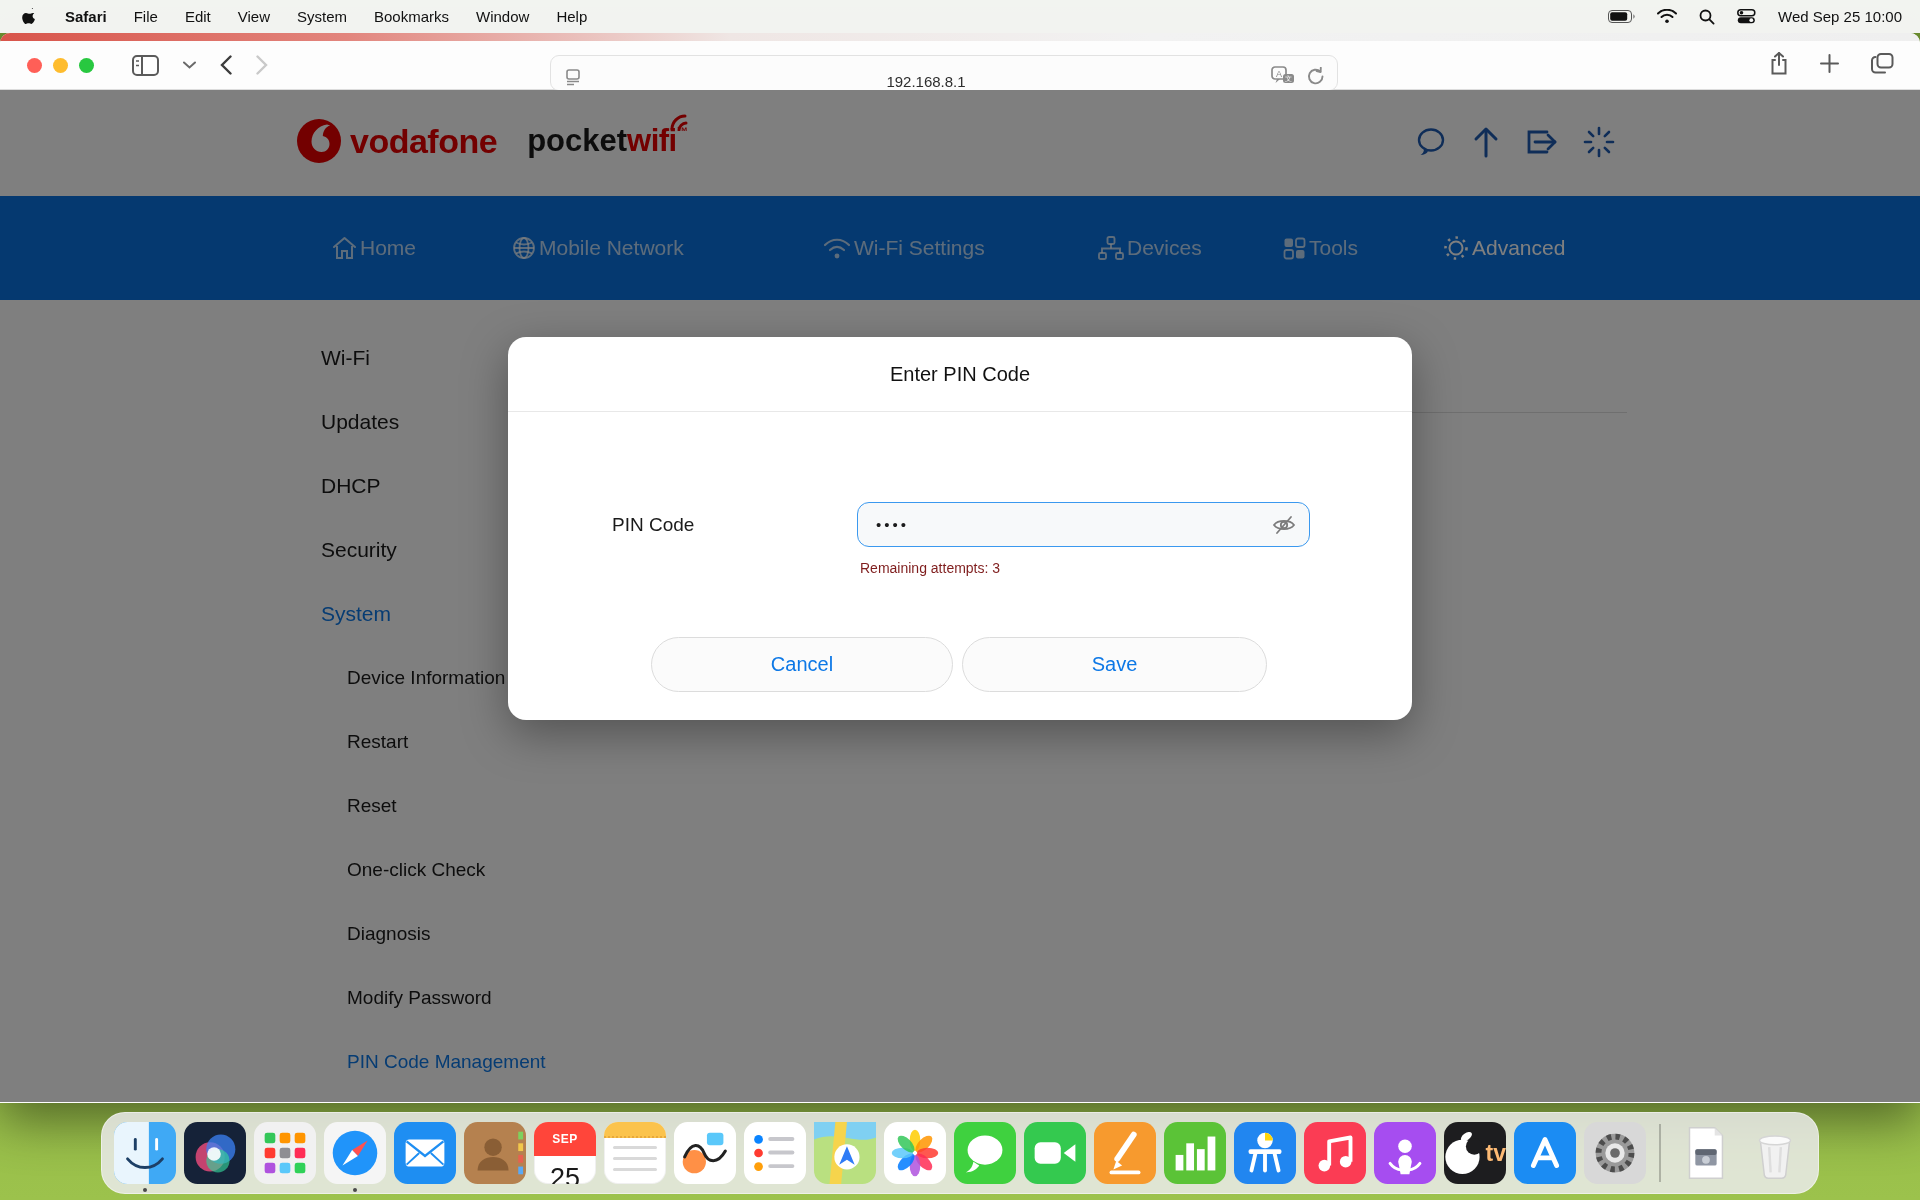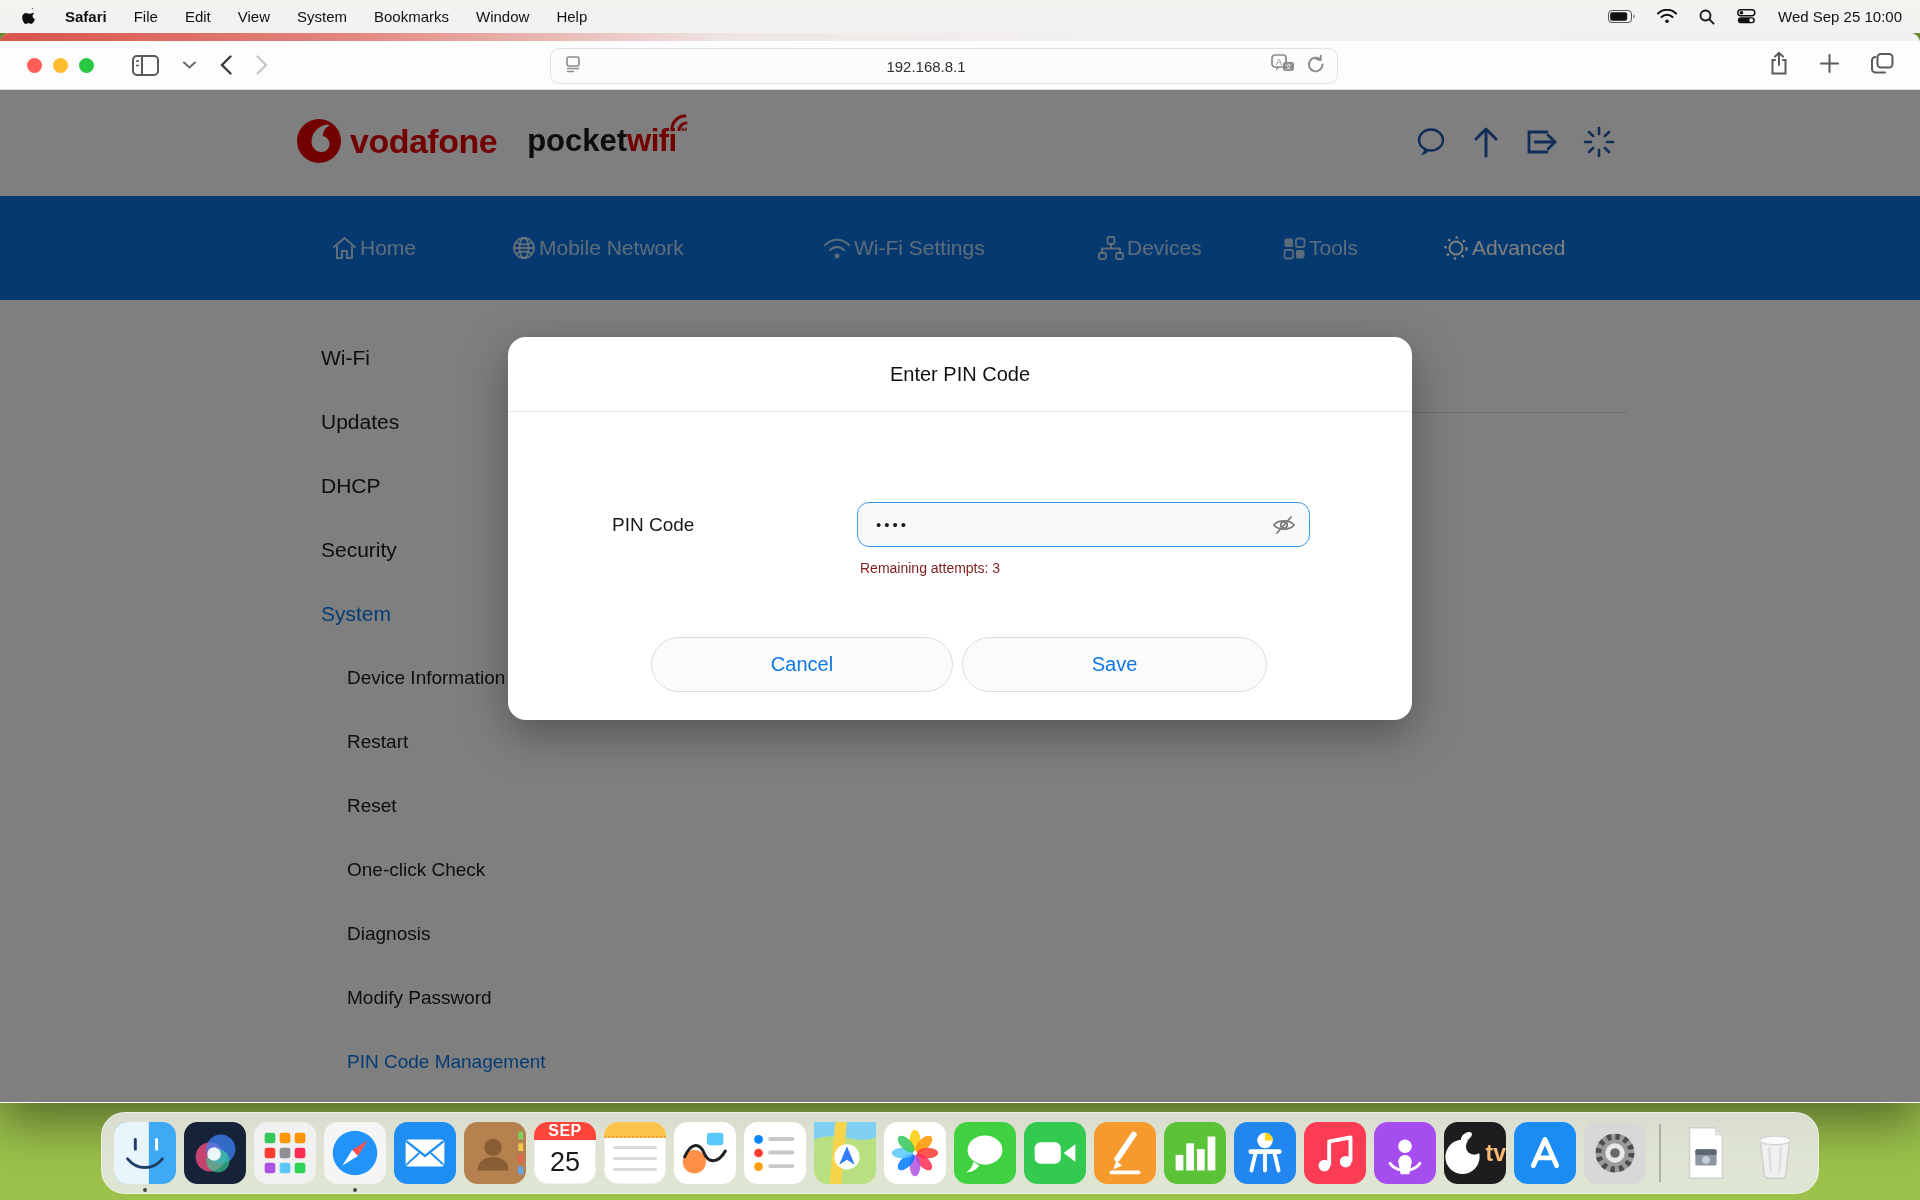--- a/index.html
+++ b/index.html
@@ -23,22 +23,22 @@
   
   .window{position:absolute;top:33px;left:0;right:0;height:1070px;border-radius:10px 10px 0 0;
     overflow:hidden;background:#fff;box-shadow:0 18px 50px rgba(0,0,0,.45);z-index:10;}
   .accent-strip{height:8px;background:linear-gradient(90deg,#d8544a 0%,#e2857d 18%,#efe6e4 38%,#f2f2f2 60%,#efefef 100%);}
   .toolbar{height:49px;background:#fdfdfd;border-bottom:1px solid #dcdcdc;display:flex;align-items:center;position:relative;}
   .traffic{display:flex;gap:11px;padding-left:27px;}
   .tl{width:15px;height:15px;border-radius:50%;}
   .tl-close{background:#ff5f57;} .tl-min{background:#febc2e;} .tl-max{background:#28c840;}
   .nav-ctl{display:flex;align-items:center;gap:24px;margin-left:38px;color:#5a5a5a;}
   .nav-ctl svg{display:block;}
-  .urlbar{position:absolute;left:550px;top:7px;width:788px;height:36px;background:#fcfcfc;
-    border:1px solid #e2e2e2;border-radius:9px;display:flex;align-items:center;}
+  .urlbar{position:absolute;left:550px;top:14px;width:788px;height:36px;background:#fcfcfc;
+    border:1px solid #e2e2e2;border-radius:9px;display:flex;align-items:flex-end;}
   .url-lead{margin-left:14px;color:#8a8a8a;}
   .url-text{flex:1;text-align:center;font-size:15px;color:#2e2e2e;}
   .url-trail{display:flex;align-items:center;gap:12px;margin-right:12px;color:#8a8a8a;}
   .tb-right{position:absolute;right:26px;top:0;height:49px;display:flex;align-items:center;gap:32px;color:#5a5a5a;}
 
   
   .viewport{position:relative;height:1012px;background:#fff;overflow:hidden;}
 
   .site-header{position:absolute;top:0;left:0;right:0;height:106px;background:#fff;}
   .brand{position:absolute;left:296px;top:28px;display:flex;align-items:center;}
@@ -85,21 +85,21 @@
   
   .dock{position:absolute;bottom:6px;left:50%;transform:translateX(-50%);z-index:50;
     display:flex;align-items:center;gap:8px;padding:9px 12px;
     background:rgba(235,235,235,.85);border:1px solid rgba(255,255,255,.45);border-radius:24px;}
   .dicon{width:62px;height:62px;position:relative;flex:0 0 auto;}
   .dicon svg{display:block;width:62px;height:62px;}
   .dock-dot{position:absolute;left:50%;bottom:-8px;transform:translateX(-50%);width:4px;height:4px;border-radius:50%;background:#4a4a4a;}
   .dock-sep{width:2px;height:58px;background:rgba(0,0,0,.22);margin:0 5px;flex:0 0 auto;}
   
   .cal{width:62px;height:62px;border-radius:14px;background:#fff;overflow:hidden;box-shadow:inset 0 0 0 1px rgba(0,0,0,.06);}
-  .cal-top{height:18px;background:#ff453a;color:#fff;font-size:16px;font-weight:700;display:flex;align-items:center;justify-content:center;letter-spacing:.5px;}
+  .cal-top{height:34px;background:#ff453a;color:#fff;font-size:12px;font-weight:700;display:flex;align-items:center;justify-content:center;letter-spacing:.5px;}
   .cal-day{height:44px;display:flex;align-items:center;justify-content:center;font-size:27px;color:#1a1a1a;font-weight:300;}
   .notes{width:62px;height:62px;border-radius:14px;background:#fff;overflow:hidden;box-shadow:inset 0 0 0 1px rgba(0,0,0,.06);}
   .notes-top{height:16px;background:#fbc34c;border-bottom:2px dotted #e8a93a;}
   .notes-lines{padding:8px 9px;display:flex;flex-direction:column;gap:8px;}
   .notes-lines div{height:3px;background:#d9d9d9;border-radius:2px;}
   .tvbox{width:62px;height:62px;border-radius:14px;background:#1d1d1f;display:flex;align-items:center;justify-content:center;gap:2px;}
   .tv-label{color:#fdba74;font-size:23px;font-weight:700;letter-spacing:0;}
 </style>
 </head>
 <body>

